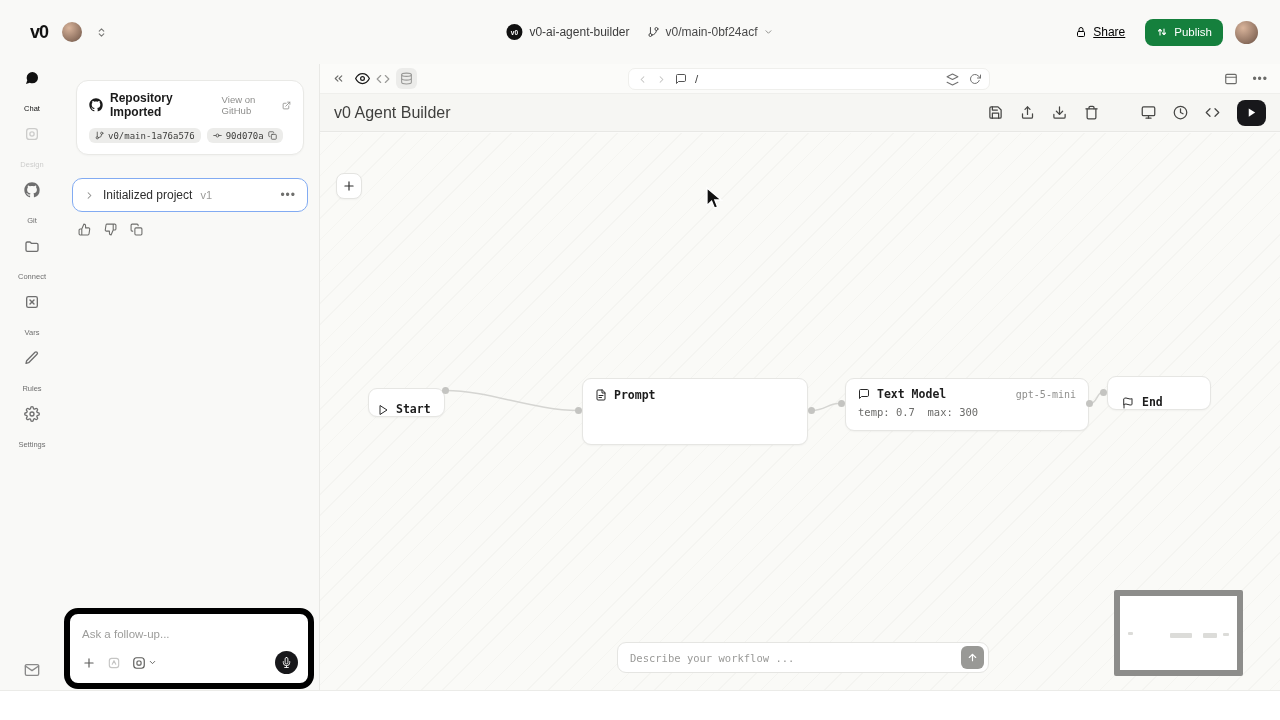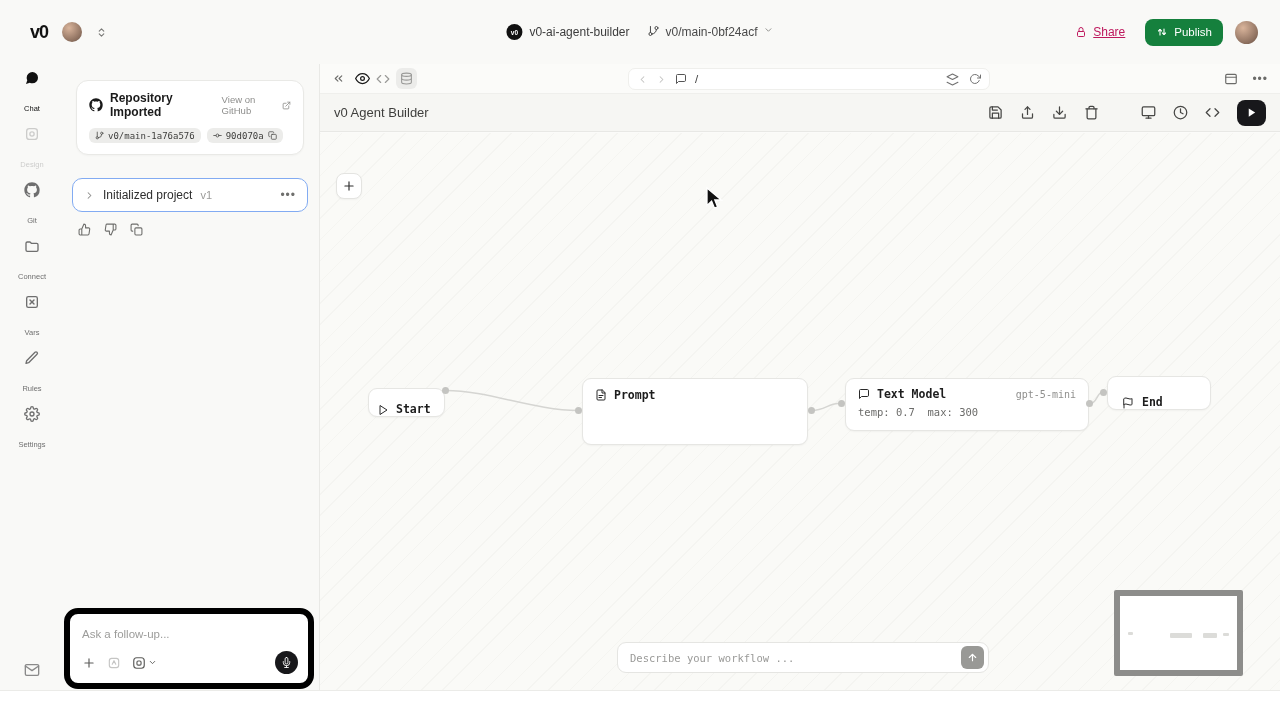--- a/index.html
+++ b/index.html
@@ -10,23 +10,23 @@
   .ic { display:inline-flex; align-items:center; justify-content:center; flex:0 0 auto; }
 
   
   .topbar { position:absolute; left:0; top:0; width:1280px; height:64px; display:flex; align-items:center; }
   .tb-left { display:flex; align-items:center; gap:14px; padding-left:30px; }
   .logo { font-size:18px; font-weight:800; letter-spacing:-1px; color:#111; }
   .avatar-sm { width:20px; height:20px; border-radius:50%; background:radial-gradient(circle at 35% 30%, #d9b49b, #8c6f5e 70%, #5f4a3e); }
   .tb-center { position:absolute; left:50%; top:0; height:64px; transform:translateX(-50%); display:flex; align-items:center; gap:18px; }
   .crumb { display:flex; align-items:center; gap:7px; font-size:12px; color:#3c3c3c; }
   .proj-dot { width:16px; height:16px; border-radius:50%; background:#111; color:#fff; display:flex; align-items:center; justify-content:center; font-size:6.5px; font-weight:700; }
-  .branch-crumb { display:flex; align-items:flex-start; gap:6px; font-size:12px; color:#4a4a4a; }
+  .branch-crumb { display:flex; align-items:center; gap:6px; font-size:12px; color:#4a4a4a; }
   .tb-right { margin-left:auto; display:flex; align-items:center; gap:12px; padding-right:22px; }
-  .share-btn { display:flex; align-items:center; gap:6px; font-size:12px; color:#be185d; padding:5px 8px; border-radius:7px;text-decoration:underline; }
+  .share-btn { display:flex; align-items:center; gap:6px; font-size:12px; color:#000000; padding:5px 8px; border-radius:7px;text-decoration:underline; }
   .publish-btn { display:flex; align-items:center; gap:6px; background:#15803d; color:#fff; font-size:11.5px; font-weight:500; height:27px; padding:0 11px; border-radius:8px; border:none; }
   .avatar-md { width:23px; height:23px; border-radius:50%; background:radial-gradient(circle at 35% 30%, #d9b49b, #8c6f5e 70%, #5f4a3e); }
 
   
   .rail { position:absolute; left:0; top:64px; width:64px; bottom:30px; display:flex; flex-direction:column; align-items:center; padding-top:6px; gap:13px; }
   .rail-item { display:flex; flex-direction:column; align-items:center; gap:18px; color:#6f6f6f; cursor:pointer; }
   .rail-item .lbl { font-size:7.5px; }
   .rail-item.active { color:#111; }
   .rail-item.faded { opacity:.32; }
   .rail-mail { margin-top:auto; margin-bottom:12px; color:#8a8a8a; }
@@ -61,21 +61,21 @@
   .seg .ic { color:#9a9a98; }
   .seg .ic.active { color:#1c1c1c; }
   .seg .boxed { background:#ececE9; background:#ececea; border-radius:6px; width:21px; height:21px; }
   .addr { position:absolute; left:308px; top:4px; width:362px; height:22px; background:#fff; border:1px solid #efefec; border-radius:7px; display:flex; align-items:center; padding:0 8px; gap:8px; }
   .addr .nav { color:#c2c2c0; }
   .addr-path { font-size:11.5px; color:#3a3a3a; }
   .addr-right { margin-left:auto; display:flex; align-items:center; gap:10px; color:#717171; }
   .bb-right { margin-left:auto; display:flex; align-items:center; gap:14px; color:#6b6b69; }
 
   .builder-head { height:38px; background:#f6f6f3; border-bottom:1px solid #e8e8e5; display:flex; align-items:center; padding:0 14px; }
-  .builder-title { font-size:13px; color:#3f3f3d; }
+  .builder-title { font-size:16px; color:#3f3f3d; }
   .bh-tools { margin-left:auto; display:flex; align-items:center; gap:17px; color:#474745; }
   .bh-tools .gap { width:8px; }
   .run-btn { width:29px; height:26px; border-radius:8px; background:#18181b; color:#fff; display:flex; align-items:center; justify-content:center; border:none; }
 
   .canvas { position:absolute; left:0; right:0; top:69px; bottom:0; background:#fafaf7;
     background-image:repeating-linear-gradient(135deg, rgba(110,110,95,.04) 0 1px, transparent 1px 15px); }
   .edges { position:absolute; inset:0; pointer-events:none; }
   .plus-btn { position:absolute; left:16px; top:40px; width:26px; height:26px; background:#fff; border:1px solid #e4e4e1; border-radius:8px; color:#2e2e2e; display:flex; align-items:center; justify-content:center; box-shadow:0 1px 2px rgba(0,0,0,.04); }
 
   .node { position:absolute; background:#fff; border:1px solid #e6e6e3; border-radius:9px; box-shadow:0 1px 2px rgba(0,0,0,.04); font-family:"DejaVu Sans Mono", monospace; }

